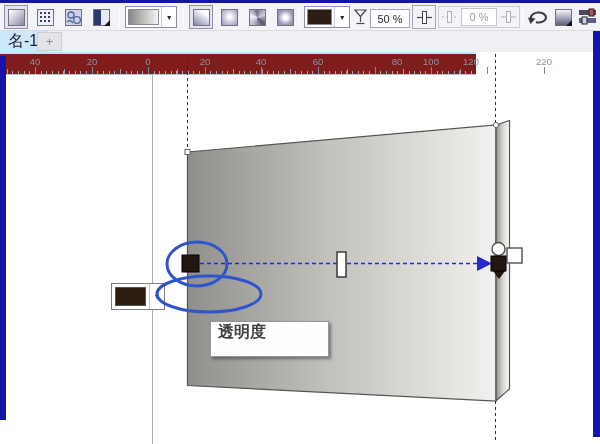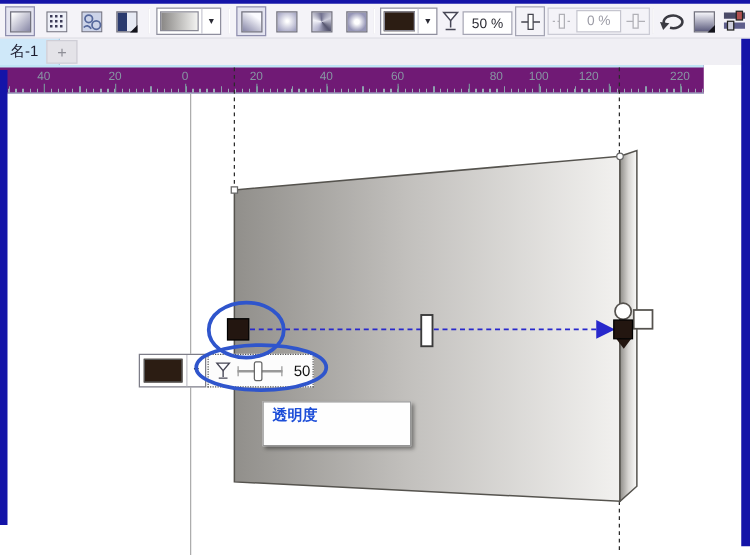--- a/index.html
+++ b/index.html
@@ -30,25 +30,25 @@
   .combo .thumb{margin:2px;width:32px;height:16px;border:1px solid #8a8a96;}
   .combo .sw{margin:2px;width:26px;height:16px;border:1px solid #8a8a96;}
   .combo .dd{width:15px;border-left:1px solid #c9c9d4;display:flex;align-items:center;justify-content:center;font-size:7px;color:#2a2a34;}
   .spin{position:absolute;top:6px;height:19px;background:#fff;border:1px solid #a5a5b4;font-size:11px;color:#2b2b33;display:flex;align-items:center;justify-content:center;}
   .spin.dis{color:#9c9ca6;border-color:#c5c5cf;}
   .dis-group{position:absolute;left:438px;top:3px;width:82px;height:22px;border:1px solid #cbcbd5;}
   .tbicon{position:absolute;top:5px;display:flex;align-items:center;justify-content:center;}
 
   
   .tabbar{position:absolute;left:0;top:31px;width:600px;height:21px;background:#f0eff4;z-index:2;}
-  .tab-active{position:absolute;left:0;top:0;width:48px;height:21px;background:#cfe8f9;border-right:1px solid #a8cce2;font-size:12px;color:#1c1c2e;display:flex;align-items:center;padding-left:8px;overflow:hidden;white-space:nowrap;}
+  .tab-active{position:absolute;left:0;top:0;width:48px;height:21px;background:#cfe8f9;border-right:1px solid #a8cce2;font-size:16px;color:#1c1c2e;display:flex;align-items:center;padding-left:8px;overflow:hidden;white-space:nowrap;}
   .tab-plus{position:absolute;left:37px;top:1px;width:25px;height:19px;background:#e4e3e8;border:1px solid #cfced6;color:#8e8e96;font-size:13px;display:flex;align-items:center;justify-content:center;}
 
   
-  .ruler{position:absolute;left:0;top:52px;width:563px;height:23px;background:#701a75;border-top:2px solid #bfe4f4;border-bottom:1px solid #aec7d6;z-index:1;}
+  .ruler{position:absolute;left:0;top:52px;width:476px;height:23px;background:#7f1d1d;border-top:2px solid #bfe4f4;border-bottom:1px solid #aec7d6;z-index:1;}
   .rnum{position:absolute;top:2px;width:24px;text-align:center;font-size:9.5px;color:#8795a3;}
   .ticks-min{position:absolute;left:1px;right:0;bottom:0;height:3px;background:repeating-linear-gradient(to right,#9eadb9 0,#9eadb9 1px,transparent 1px,transparent 5.66px);}
   .ticks-med{position:absolute;left:6.7px;right:0;bottom:0;height:5px;background:repeating-linear-gradient(to right,#8ea0ae 0,#8ea0ae 1px,transparent 1px,transparent 28.3px);}
   .tick-maj{position:absolute;bottom:0;width:1px;height:7px;background:#7a8a98;}
 
   .canvas{position:absolute;left:0;top:75px;width:600px;height:369px;background:#ffffff;z-index:0;}
 
   svg.base{position:absolute;left:0;top:0;z-index:5;pointer-events:none;}
   svg.annot{position:absolute;left:0;top:0;z-index:15;pointer-events:none;}
 
@@ -58,21 +58,21 @@
   .swatch-flyout .dd{width:15px;border-left:1px solid #c4c4cc;display:flex;align-items:center;justify-content:center;font-size:7px;color:#222;}
   .slider-flyout{position:absolute;left:166px;top:283px;width:85px;height:27px;border:1px dotted #555;background:#fcfcfc;display:flex;align-items:center;z-index:10;}
   .mini-track{position:relative;width:36px;height:16px;margin-left:5px;}
   .mini-track .line{position:absolute;left:0;right:0;top:7px;height:2px;background:#999;}
   .mini-track .end{position:absolute;top:4px;width:1px;height:8px;background:#999;}
   .mini-track .handle{position:absolute;left:13px;top:0;width:7px;height:16px;background:#fff;border:1px solid #666;border-radius:2px;}
   .slider-val{margin-left:9px;font-size:12px;color:#111;}
 
   
   .tooltip{position:absolute;left:210px;top:321px;width:119px;height:36px;background:#fefefe;border:1px solid #979797;box-shadow:2px 2px 3px rgba(0,0,0,.4);padding:2px 7px;z-index:20;}
-  .tooltip .tt-title{font-size:12px;font-weight:bold;color:#1d4ed8;line-height:16px;}
+  .tooltip .tt-title{font-size:16px;font-weight:bold;color:#404040;line-height:16px;}
   .tooltip .tt-desc{font-size:11px;color:#6e6e6e;line-height:14px;}
 </style>
 </head>
 <body>
 
 <div id="screen">
 
   <div class="toolbar">
     <div class="tb active" style="left:4px">
         <div class="ic ic-grad"></div>
@@ -251,36 +251,20 @@
     <rect x="182" y="255" width="17" height="17" fill="#231610" stroke="#000"></rect>
     <polygon points="493,271 505,271 499,279" fill="#231610"></polygon>
     <rect x="491" y="256" width="15" height="15" fill="#231610" stroke="#000"></rect>
   </svg>
 
   <div class="swatch-flyout">
     <div class="sw"></div>
     <div class="dd">▼</div>
   </div>
 
-  <div class="slider-flyout">
-    <svg width="13" height="16" style="margin-left:5px">
-        <g fill="#fdfdff" stroke="#474756" stroke-width="1.1">
-          <path d="M1.5,1.5 h10 l-5,6 z"></path>
-          <line x1="6.5" y1="7.5" x2="6.5" y2="12.5"></line>
-          <line x1="3" y1="13.5" x2="10" y2="13.5"></line>
-        </g>
-      </svg>
-    <div class="mini-track">
-      <div class="line"></div>
-      <div class="end" style="left:0"></div>
-      <div class="end" style="right:0"></div>
-      <div class="handle"></div>
-    </div>
-    <div class="slider-val">50</div>
-  </div>
 
   <svg class="annot" width="600" height="444">
     <ellipse cx="197" cy="264" rx="30" ry="22" fill="none" stroke="#2f55cc" stroke-width="3"></ellipse>
     <ellipse cx="209" cy="294" rx="52" ry="18" fill="none" stroke="#2f55cc" stroke-width="3"></ellipse>
   </svg>
 
   <div class="tooltip">
     <div class="tt-title">透明度</div>
   </div>
 

